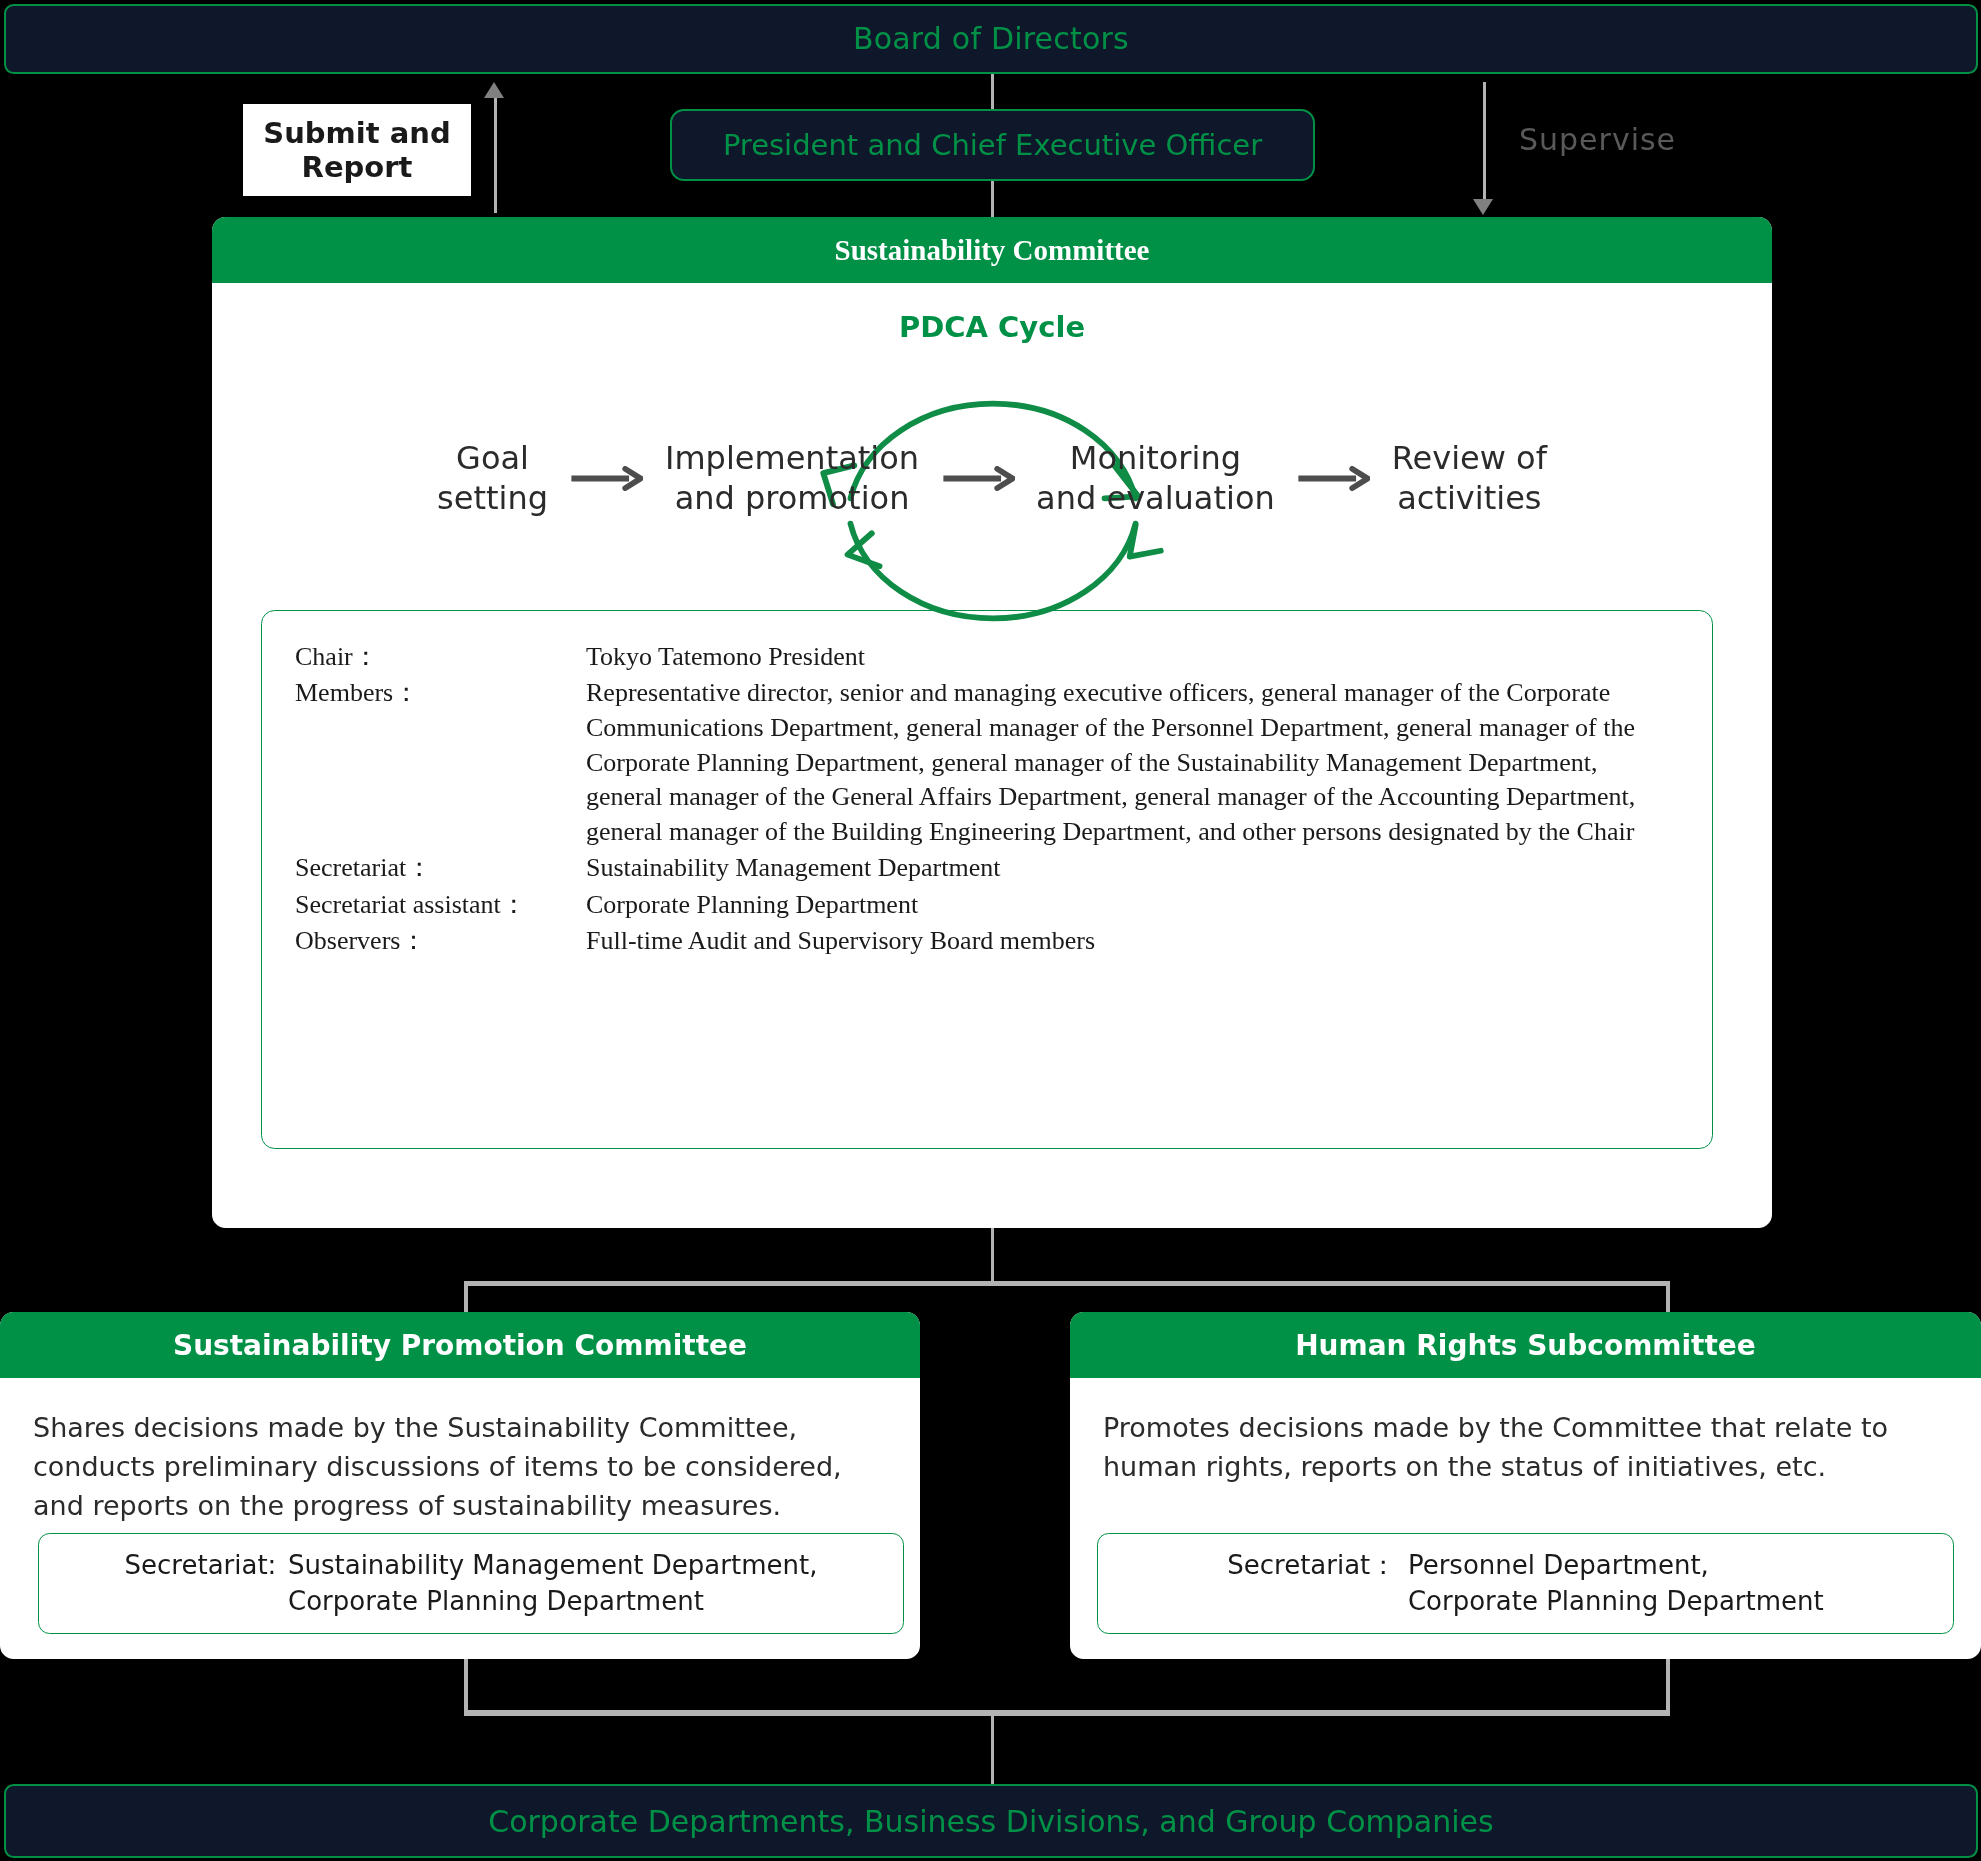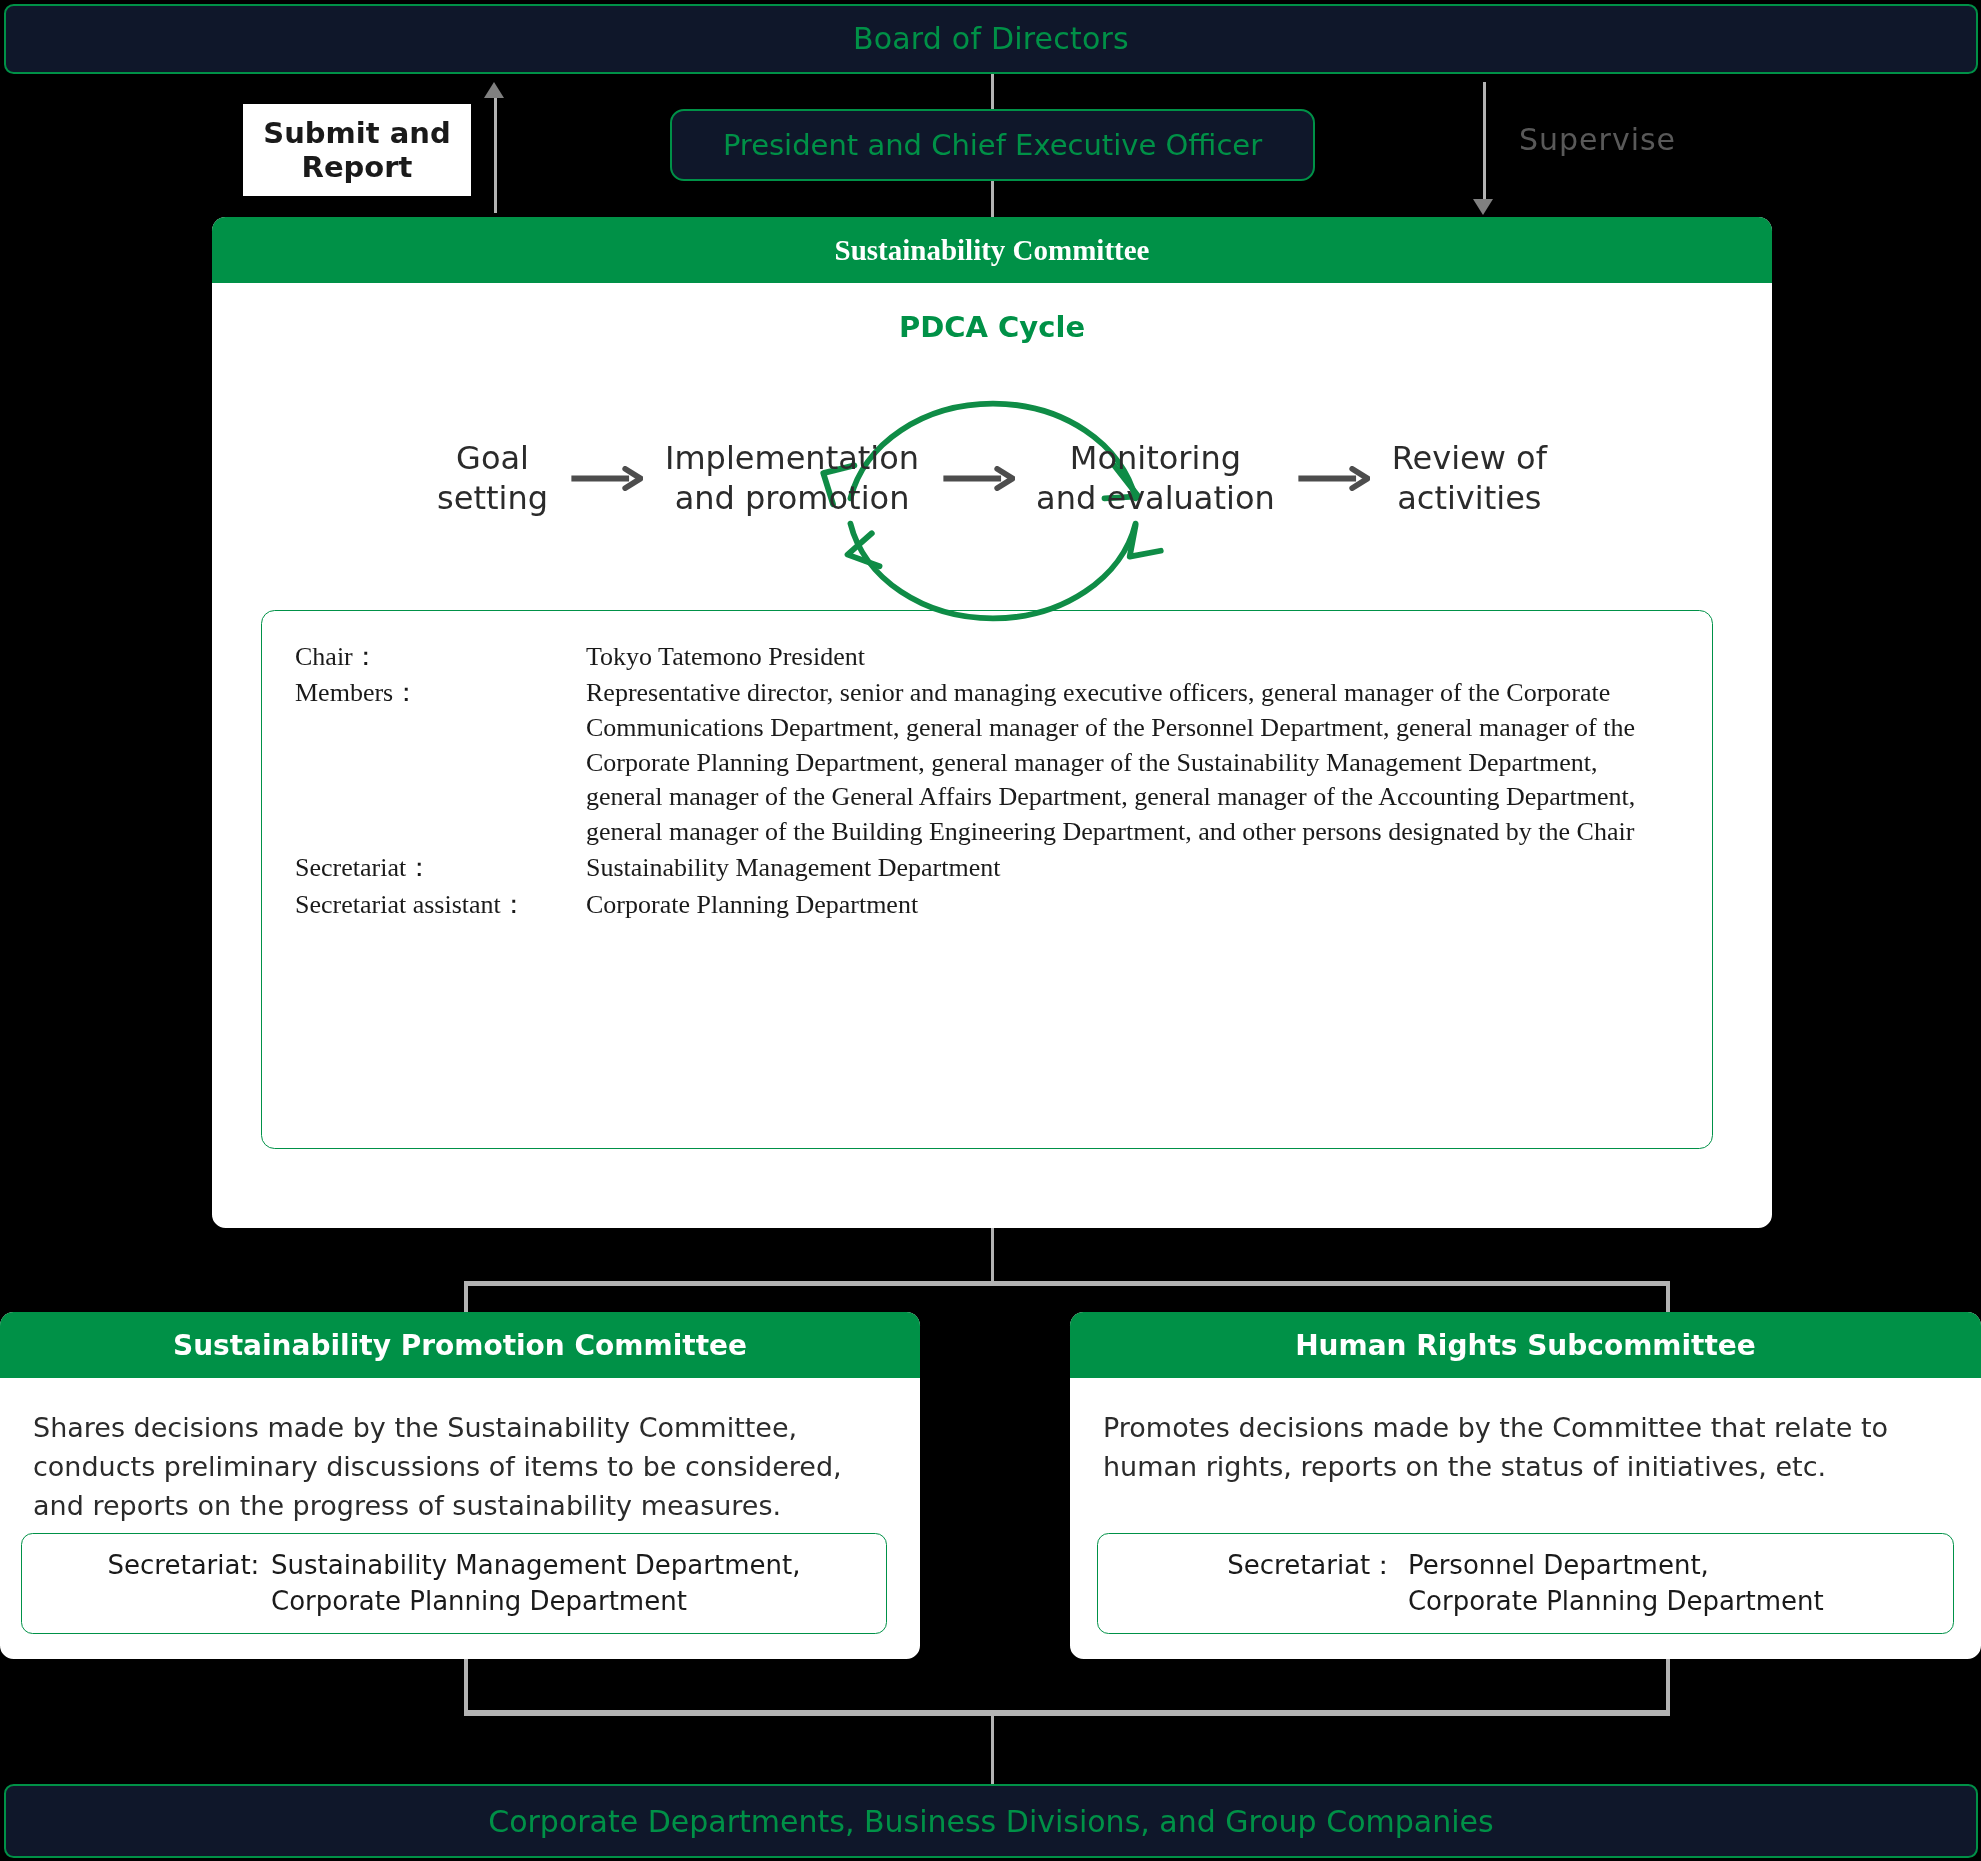--- a/index.html
+++ b/index.html
@@ -242,21 +242,21 @@
   }
   .sec-grid {
     display: flex;
     align-items: flex-start;
   }
   .sec-key { white-space: nowrap; padding-right: 11.6px; }
   .sec-val { white-space: pre-line; }
 
   #sub-left  { left: 0px;    top: 1312px; width: 920px; height: 347px; }
   #sub-right { left: 1070px; top: 1312px; width: 911px; height: 347px; }
-  #sub-left .subcard-sec  { left: 21px; top: 221px; width: 866px; height: 101px; }
+  #sub-left .subcard-sec  { left: 38px; top: 221px; width: 866px; height: 101px; }
   #sub-right .subcard-sec { left: 27px; top: 221px; width: 857px; height: 101px; }
 
   
   #footer {
     left: 3.9px;
     top: 1784px;
     width: 1974px;
     height: 74px;
     font-size: 30px;
   }
@@ -349,20 +349,24 @@
         <div class="detail-value">Representative director, senior and managing executive officers, general manager of the Corporate Communications Department, general manager of the Personnel Department, general manager of the Corporate Planning Department, general manager of the Sustainability Management Department, general manager of the General Affairs Department, general manager of the Accounting Department, general manager of the Building Engineering Department, and other persons designated by the Chair</div>
       </div>
       <div class="detail-row">
         <div class="detail-label">Secretariat：</div>
         <div class="detail-value">Sustainability Management Department</div>
       </div>
       <div class="detail-row">
         <div class="detail-label">Secretariat assistant：</div>
         <div class="detail-value">Corporate Planning Department</div>
       </div>
+      <div class="detail-row">
+        <div class="detail-label">Observers：</div>
+        <div class="detail-value">Full-time Audit and Supervisory Board members</div>
+      </div>
     </div>
 
   </div>
 </div>
 
 <div class="vline" style="left:991px; top:1228px; width:2.9px; height:54px;"></div>
 <div class="hline" style="left:464px; top:1281px; width:1206px; height:4.9px;"></div>
 <div class="vline" style="left:464px; top:1281px; width:3.9px; height:37px;"></div>
 <div class="vline" style="left:1666px; top:1281px; width:3.9px; height:37px;"></div>
 

